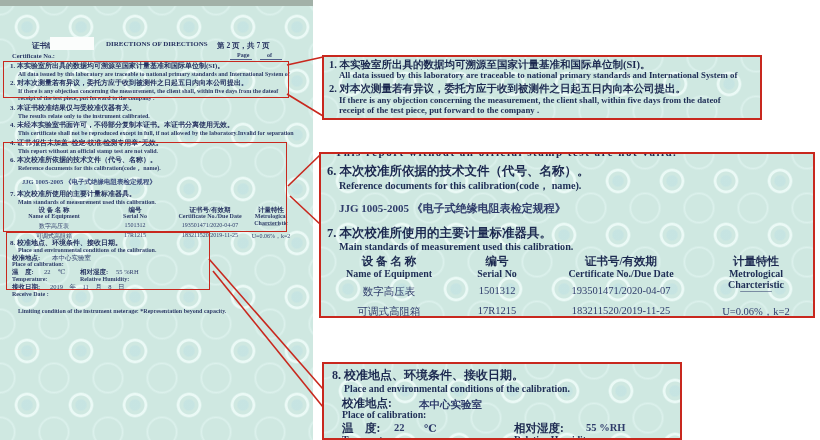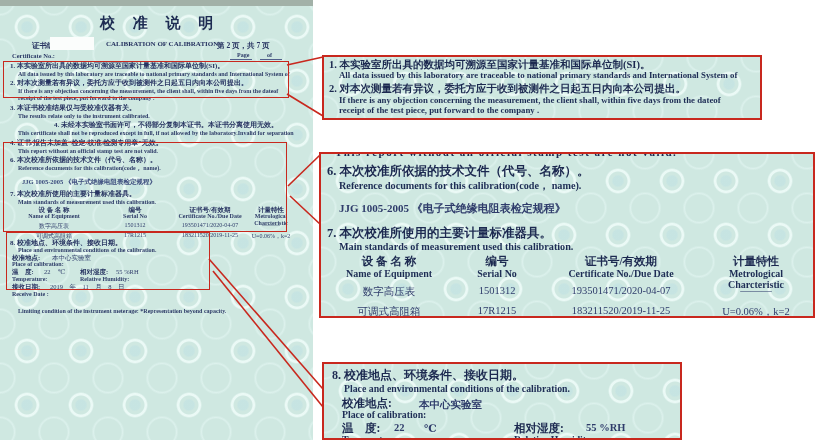--- a/index.html
+++ b/index.html
@@ -38,39 +38,38 @@
   svg.overlay{position:absolute;left:0;top:0;pointer-events:none;}
 </style>
 </head>
 <body>
 
 <div class="stage">
 
   <div class="scan wm">
     <div class="topband"></div>
 
-    <div class="abs" style="left:60px;top:14px;width:200px;text-align:center;font-size:15px;font-weight:700;letter-spacing:7px;color:#1d2b52;">校  准  说  明</div>
-    <div class="abs" style="left:106px;top:40px;font-size:7px;font-weight:700;color:#273361;">CALIBRATION OF CALIBRATION</div>
+    <div class="abs" style="left:106px;top:40px;font-size:7px;font-weight:700;color:#273361;">DIRECTIONS OF DIRECTIONS</div>
     <div class="abs zl" style="left:12px;top:42px;font-size:7.5px;margin-left:20px;">证书编号:</div>
     <div class="redact" style="left:50px;top:37px;width:44px;height:13px;"></div>
     <div class="abs el" style="left:12px;top:52px;font-size:6.5px;">Certificate No.:</div>
     <div class="abs zl" style="left:217px;top:42px;font-size:7.5px;">第 2 页，共 7 页</div>
     <div class="abs el" style="left:237px;top:52px;">Page</div>
     <div class="abs el" style="left:267px;top:52px;">of</div>
     <div class="pg-underline" style="left:230px;top:59px;width:22px;"></div>
     <div class="pg-underline" style="left:260px;top:59px;width:22px;"></div>
 
     <div class="abs zl" style="left:10px;top:62px;">1. 本实验室所出具的数据均可溯源至国家计量基准和国际单位制(SI)。</div>
     <div class="abs el" style="left:18px;top:71px;">All data issued by this laboratory are traceable to national primary standards and International System of</div>
     <div class="abs zl" style="left:10px;top:79px;">2.  对本次测量若有异议，委托方应于收到被测件之日起五日内向本公司提出。</div>
     <div class="abs el" style="left:18px;top:88px;">If there is any objection concerning the measurement, the client shall, within five days from the dateof</div>
     <div class="abs el" style="left:18px;top:95px;">receipt of the test piece, put forward to the company .</div>
     <div class="abs zl" style="left:10px;top:104px;">3. 本证书校准结果仅与受校准仪器有关。</div>
     <div class="abs el" style="left:18px;top:113px;">The results relate only to the instrument calibrated.</div>
-    <div class="abs zl" style="left:10px;top:121px;margin-left:44px;">4. 未经本实验室书面许可，不得部分复制本证书。本证书分离使用无效。</div>
+    <div class="abs zl" style="left:10px;top:121px;">4. 未经本实验室书面许可，不得部分复制本证书。本证书分离使用无效。</div>
     <div class="abs el" style="left:18px;top:130px;">This certificate shall not be reproduced except in full, if not allowed by the laboratory.Invalid for separation</div>
     <div class="abs zl" style="left:10px;top:139px;">4. 证书/报告未加盖“检定/校准/检测专用章”无效。</div>
     <div class="abs el" style="left:18px;top:148px;">This report without an official stamp test are not valid.</div>
 
     <div class="abs zl" style="left:10px;top:156px;">6. 本次校准所依据的技术文件（代号、名称）。</div>
     <div class="abs el" style="left:18px;top:165px;">Reference documents for this calibration(code， name).</div>
     <div class="abs doc-line" style="left:22px;top:178px;">JJG 1005-2005 《电子式绝缘电阻表检定规程》</div>
     <div class="abs zl" style="left:10px;top:190px;">7. 本次校准所使用的主要计量标准器具。</div>
     <div class="abs el" style="left:18px;top:199px;">Main standards of measurement used this calibration.</div>
 

